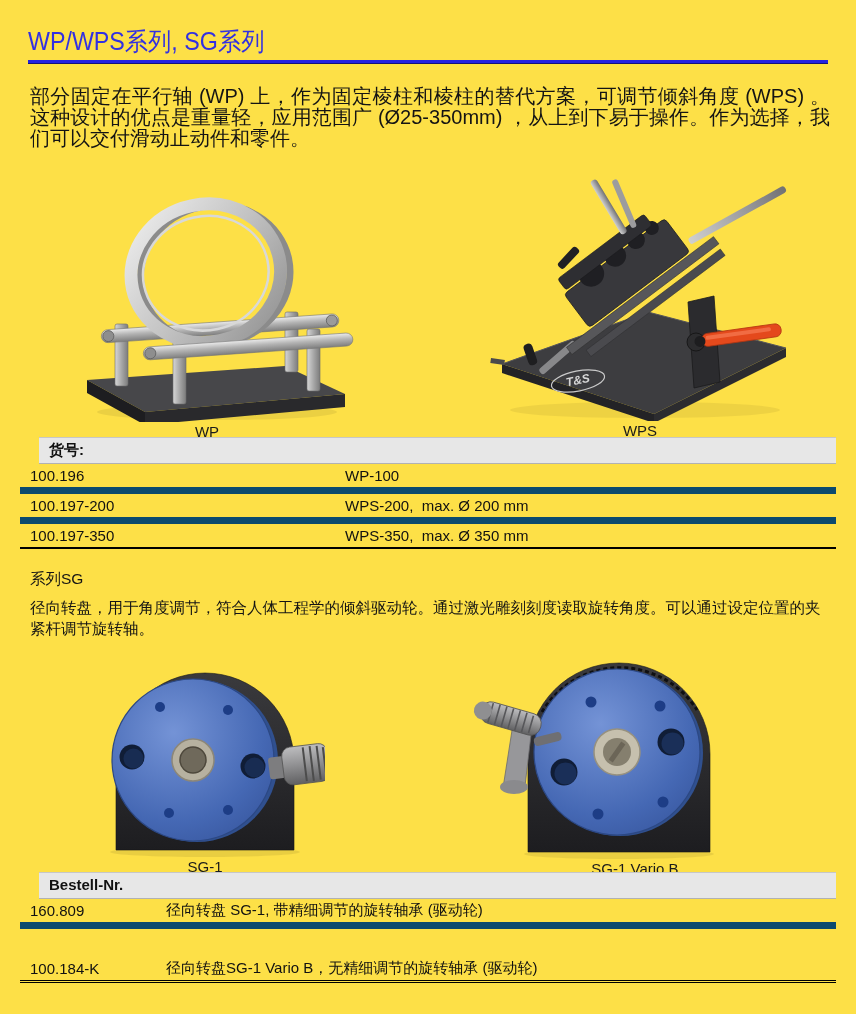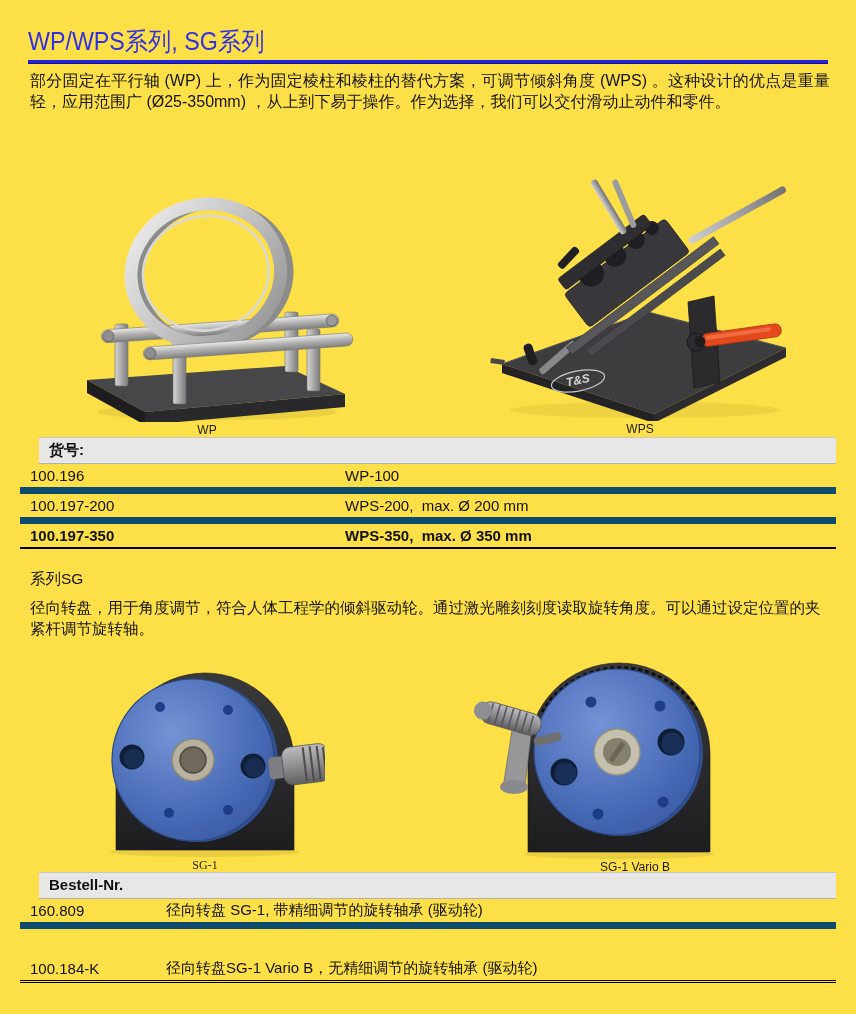--- a/index.html
+++ b/index.html
@@ -5,33 +5,33 @@
   html,body{margin:0;padding:0;background:#ffffff;}
   .page{
     position:relative;width:856px;height:1014px;background:#fde047;
     font-family:"Liberation Sans","DejaVu Sans",sans-serif;color:#161616;overflow:hidden;
   }
   .title{
     position:absolute;left:28px;top:25px;font-size:25px;font-weight:400;
     color:#3230e2;transform:scaleX(.93);transform-origin:left center;white-space:nowrap;
   }
   .rule{position:absolute;left:28px;top:60px;width:800px;height:3px;background:#2522e0;border-bottom:1px solid #14127a;}
-  .intro{position:absolute;left:30px;top:70px;width:800px;font-size:16px;line-height:21px;color:#141414;text-align:justify;}
+  .intro{position:absolute;left:30px;top:86px;width:800px;font-size:20px;line-height:21px;color:#141414;text-align:justify;}
   .fig{position:absolute;text-align:center;}
   .fig svg{display:block;}
-  .figcap{margin-top:1px;font-size:12px;color:#1b1b1b;}
+  .figcap{margin-top:1px;font-size:15px;color:#1b1b1b;}
   .fig-wp{left:57px;top:182px;width:300px;}
   .fig-wps{left:490px;top:176px;width:300px;}
-  .fig-sg1{left:85px;top:660px;width:240px;font-family:Liberation Serif, serif;}
+  .fig-sg1{left:85px;top:660px;width:240px;}
   .fig-vario{left:495px;top:654px;width:280px;text-align:center;}
   .fig-vario svg{margin-left:-28px;}
   .tbl{position:absolute;left:20px;width:816px;font-size:15px;color:#111;}
   .tbl-hdr{background:#e7e7e7;font-weight:bold;height:19px;padding:3px 0 3px 10px;border-top:1px solid #c7c7c7;border-bottom:1px solid #b2b2b2;margin-left:19px;}
   .tbl-row{display:flex;align-items:center;height:19px;padding:2px 0 2px 0;border-bottom:7px solid #0c4a6e;}
-  .tbl-row.last-single{border-bottom:2px solid #000;font-weight:bold;}
+  .tbl-row.last-single{border-bottom:2px solid #000;}
   .tbl-row.last-double{border-bottom:3px double #000;margin-top:28px;}
   .c1{padding-left:10px;flex:0 0 auto;}
   .t1 .c1{width:315px;}
   .t2 .c1{width:136px;}
   .c2{white-space:pre-wrap;}
   .tbl-wp{top:437px;}
   .tbl-sg{top:872px;}
   .sg-block{position:absolute;left:30px;top:568px;width:800px;font-size:15.5px;line-height:21px;color:#141414;}
   .sg-title{margin:0 0 8px 0;}
 </style>

